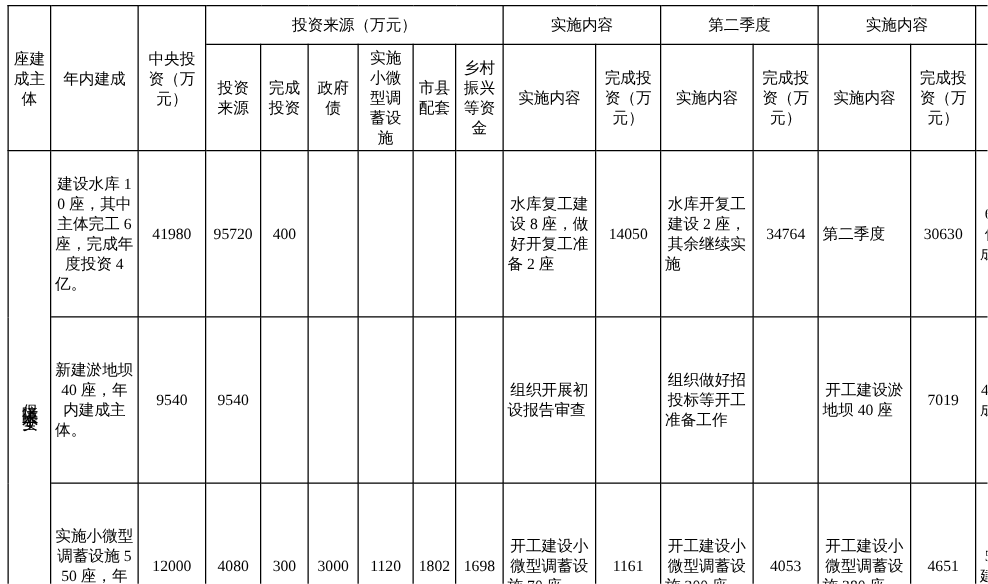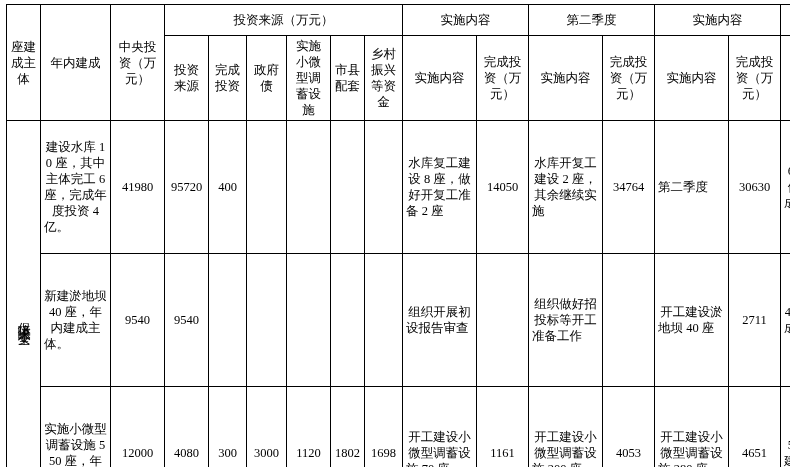--- a/index.html
+++ b/index.html
@@ -178,21 +178,21 @@
         <td class="num-cell"></td>
         <td class="num-cell"></td>
         <td class="num-cell"></td>
         <td class="num-cell"></td>
         <td class="num-cell"></td>
         <td class="content-cell">组织开展初设报告审查</td>
         <td class="num-cell"></td>
         <td class="content-cell">组织做好招投标等开工准备工作</td>
         <td class="num-cell"></td>
         <td class="content-cell">开工建设淤地坝 40 座</td>
-        <td class="num-cell">2711</td>
+        <td class="num-cell">7019</td>
         <td class="content-cell">40 座全部建成主体</td>
 
       </tr>
       <tr class="row-body">
         <td class="goal-cell">实施小微型调蓄设施 550 座，年内建成。</td>
         <td class="num-cell">12000</td>
         <td class="num-cell">4080</td>
         <td class="num-cell">300</td>
         <td class="num-cell">3000</td>
         <td class="num-cell">1120</td>

